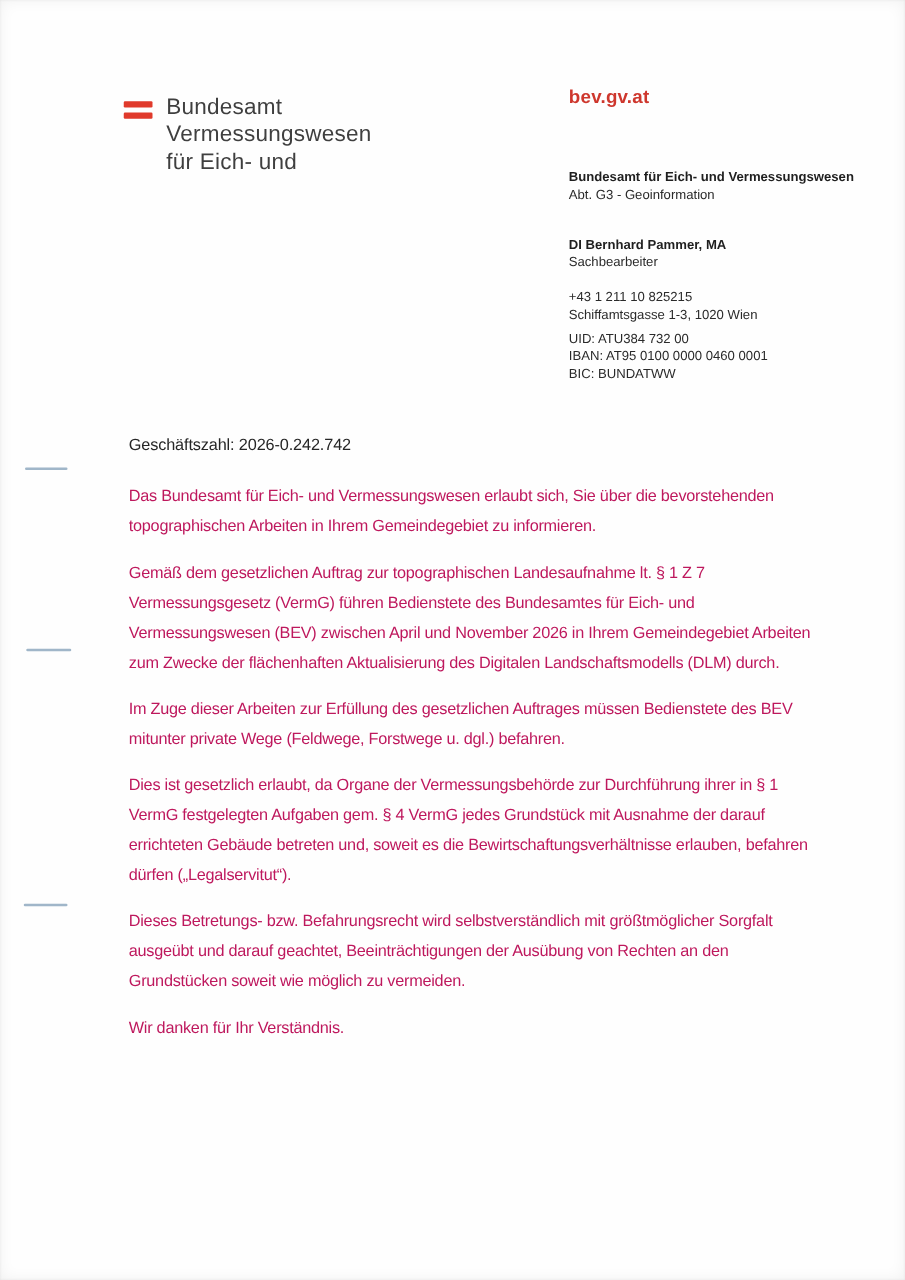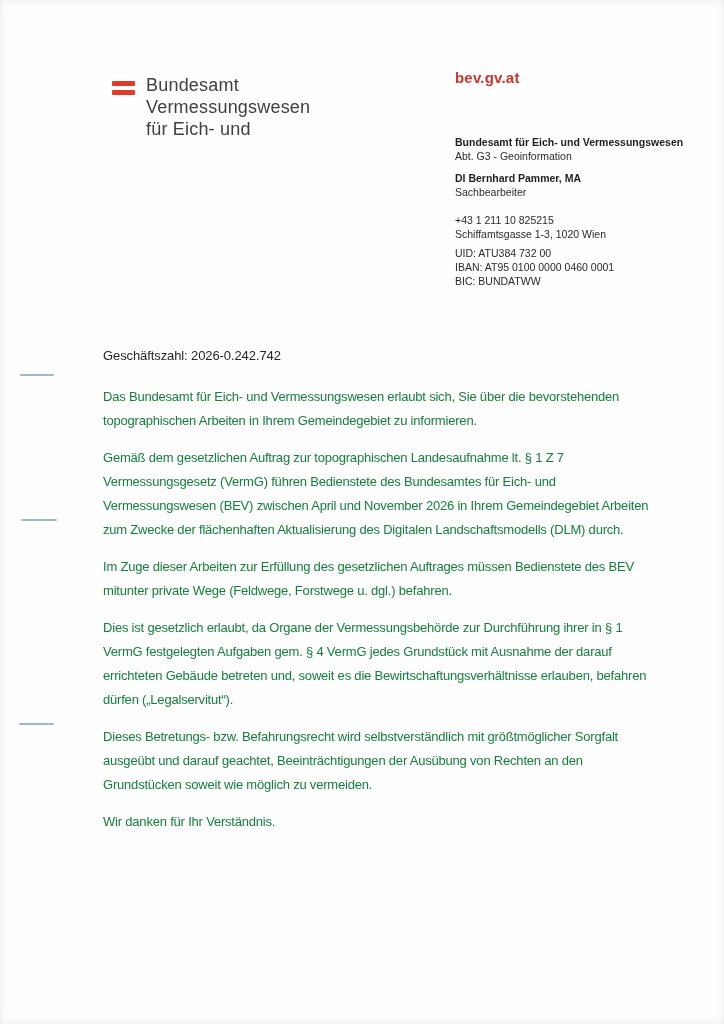--- a/index.html
+++ b/index.html
@@ -14,21 +14,21 @@
     background: #fefefe;
     overflow: hidden;
     box-shadow: inset 0 0 12px rgba(0,0,0,0.06), inset 0 0 2px rgba(0,0,0,0.08);
     font-family: "Liberation Sans", sans-serif;
     color: #262626;
   }
 
   
   .logo {
     position: absolute;
-    left: 112px;
+    left: 99px;
     top: 74px;
     display: flex;
     align-items: flex-start;
   }
   .flag {
     margin-top: 7px;
     margin-right: 11px;
   }
   .flag i {
     display: block;
@@ -56,21 +56,21 @@
     color: #2a2a2a;
   }
   .website {
     font-size: 15px;
     font-weight: bold;
     color: #ce372d;
     letter-spacing: 0.2px;
   }
   .info-group { margin-top: 0; }
   .g1 { margin-top: 50px; }
-  .g2 { margin-top: 8px; }
+  .g2 { margin-top: 26px; }
   .g3 { margin-top: 14px; }
   .g4 { margin-top: 5px; }
   .b  { font-weight: bold; color: #1f1f1f; }
   .email { text-decoration: underline; }
 
   
   .content {
     position: absolute;
     left: 103px;
     top: 347px;
@@ -87,21 +87,21 @@
     line-height: 28px;
     font-weight: bold;
     letter-spacing: -0.3px;
     color: #1b1b1b;
   }
   .content p {
     margin: 13px 0 0 0;
     font-size: 13px;
     line-height: 24px;
     letter-spacing: -0.2px;
-    color: #15803d;
+    color: #be185d;
   }
   .content p.first { margin-top: 20px; }
 
   
   .mark {
     position: absolute;
     height: 2px;
     background: #8fa9c0;
     border-radius: 1px;
     opacity: 0.85;

